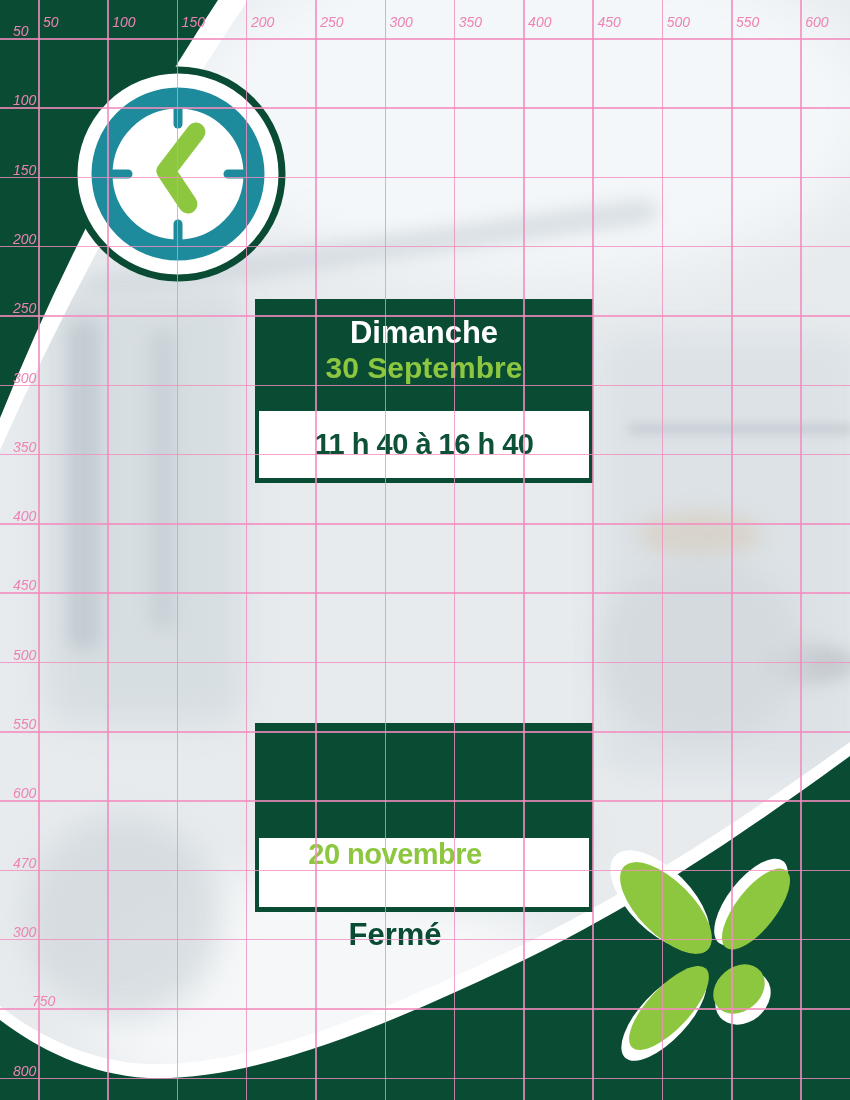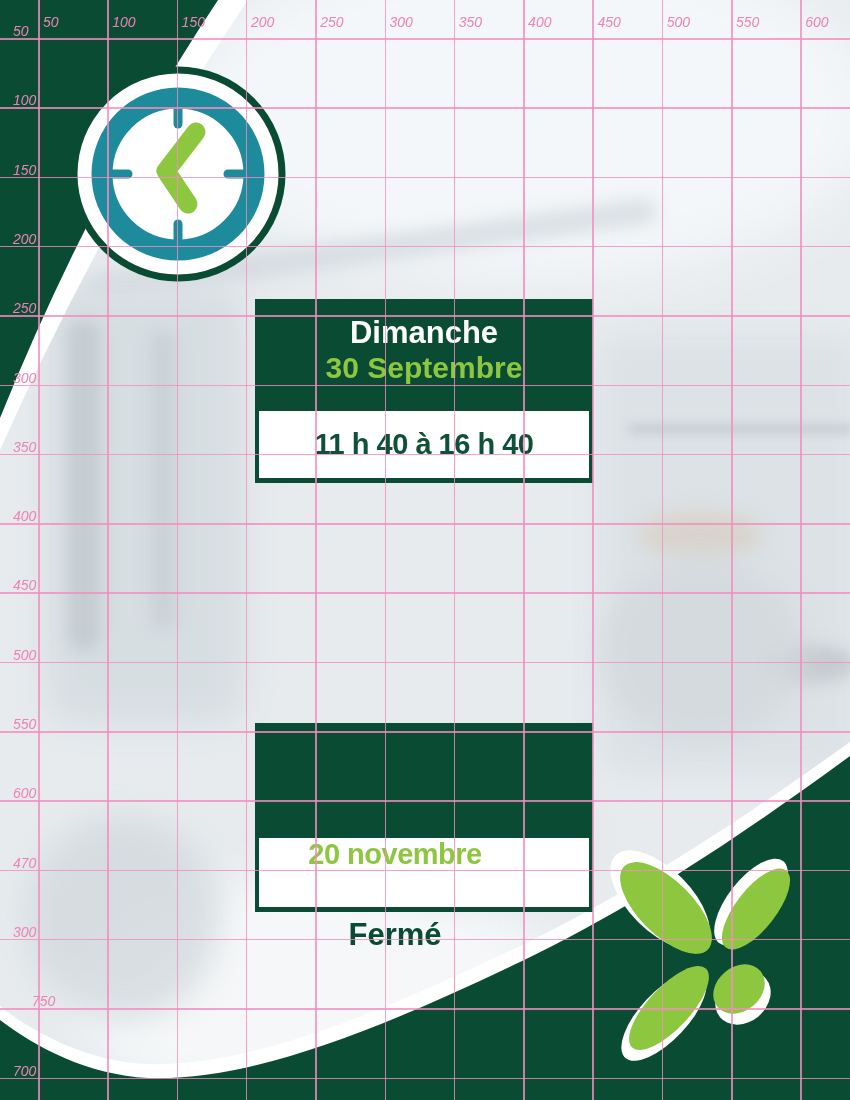--- a/index.html
+++ b/index.html
@@ -183,16 +183,16 @@
       <div class="glabel" style="left: 13px; top: 716px;">550</div>
       <div class="hline" style="top: 800.3px;"></div>
       <div class="glabel" style="left: 13px; top: 785.3px;">600</div>
       <div class="hline" style="top: 869.6px;"></div>
       <div class="glabel" style="left: 13px; top: 854.6px;">470</div>
       <div class="hline" style="top: 938.9px;"></div>
       <div class="glabel" style="left: 13px; top: 923.9px;">300</div>
       <div class="hline" style="top: 1008.2px;"></div>
       <div class="glabel" style="left: 13px; top: 993.2px; margin-left: 19px;">750</div>
       <div class="hline" style="top: 1077.5px;"></div>
-      <div class="glabel" style="left: 13px; top: 1062.5px;">700</div>
+      <div class="glabel" style="left: 13px; top: 1062.5px;">800</div>
     </div>
 
 </div>
 
 </body></html>

